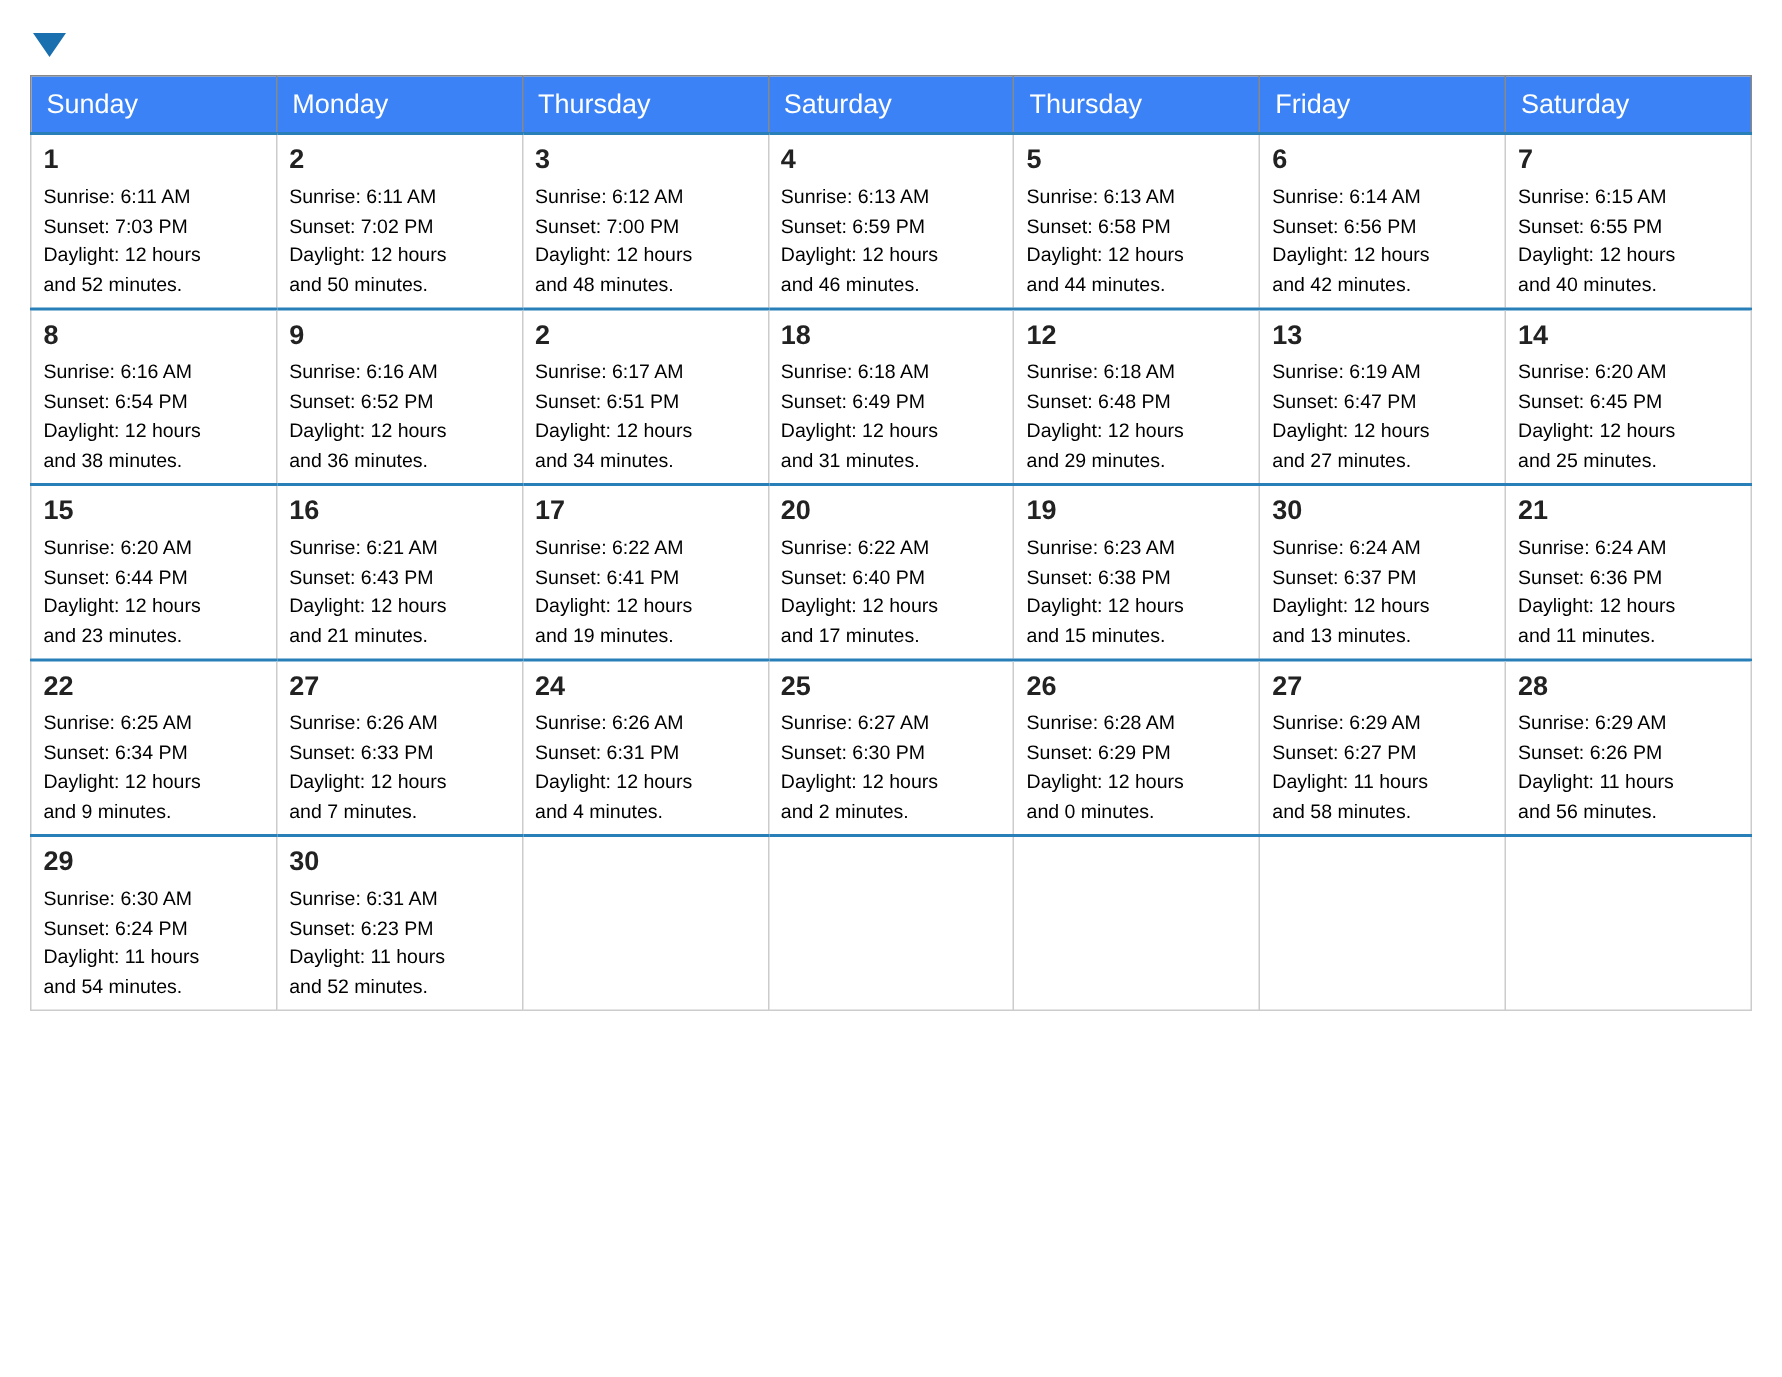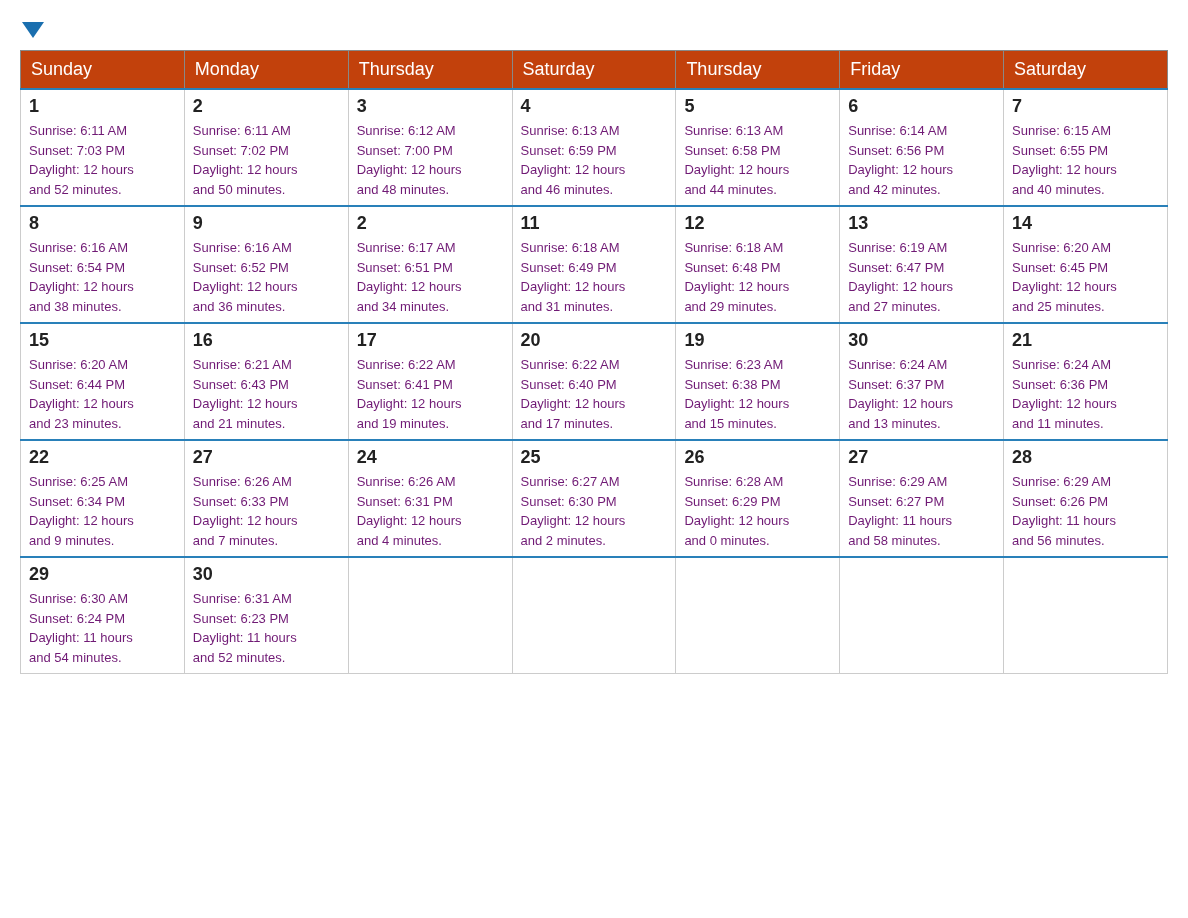--- a/index.html
+++ b/index.html
@@ -45,21 +45,21 @@
       font-size: 22px;
       color: #444;
       margin-top: 4px;
     }
     .calendar {
       width: 100%;
       border-collapse: collapse;
       border: 1px solid #888;
     }
     .calendar th {
-      background-color: #c2410c;
+      background-color: #3b82f6;
       color: #fff;
       font-size: 18px;
       font-weight: normal;
       padding: 8px 10px;
       text-align: left;
       border: 1px solid #888;
     }
     .calendar td {
       vertical-align: top;
       padding: 6px 8px;
@@ -70,21 +70,21 @@
       min-height: 90px;
     }
     .day-number {
       font-size: 18px;
       font-weight: bold;
       margin-bottom: 4px;
       color: #222;
     }
     .day-info {
       line-height: 1.5;
-      color: #701a75;
+      color: #000000;
     }
     .week-row td {
       border-top: 2px solid #2980b9;
     }
     .empty-cell {
       background: #fff;
     }
   </style>
 </head>
 <body>
@@ -205,21 +205,21 @@
         <td>
         <div class="day-number">2</div>
         <div class="day-info">
           Sunrise: 6:17 AM<br>
           Sunset: 6:51 PM<br>
           Daylight: 12 hours<br>
           and 34 minutes.
         </div>
         </td>
         <td>
-        <div class="day-number">11</div>
+        <div class="day-number">18</div>
         <div class="day-info">
           Sunrise: 6:18 AM<br>
           Sunset: 6:49 PM<br>
           Daylight: 12 hours<br>
           and 31 minutes.
         </div>
         </td>
         <td>
         <div class="day-number">12</div>
         <div class="day-info">

